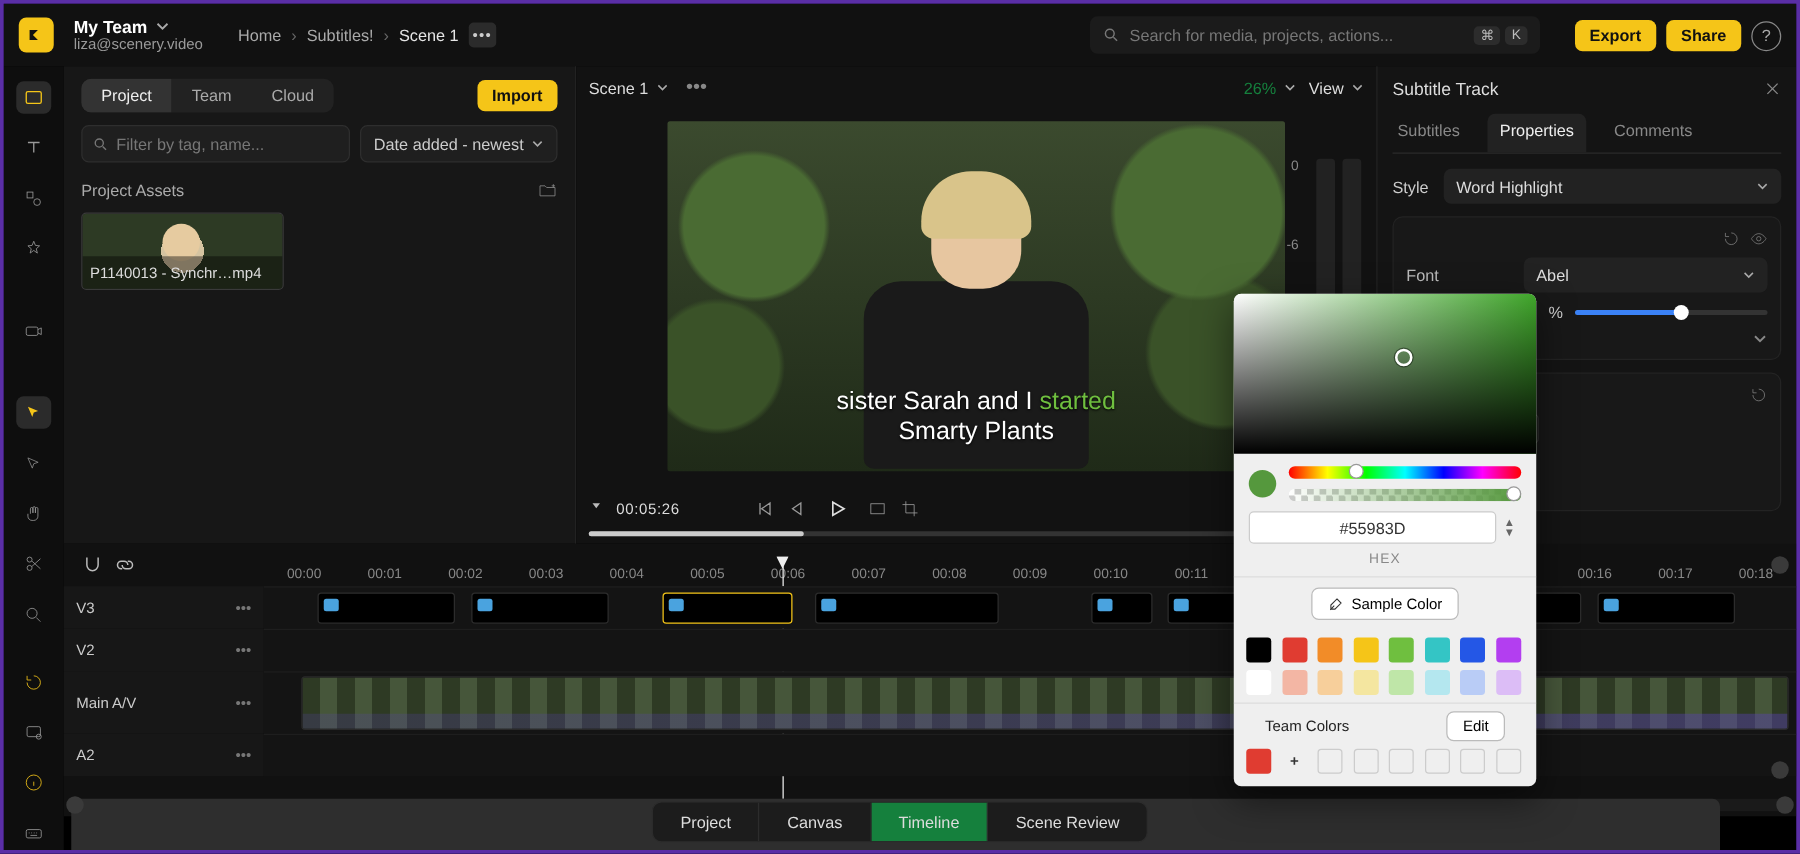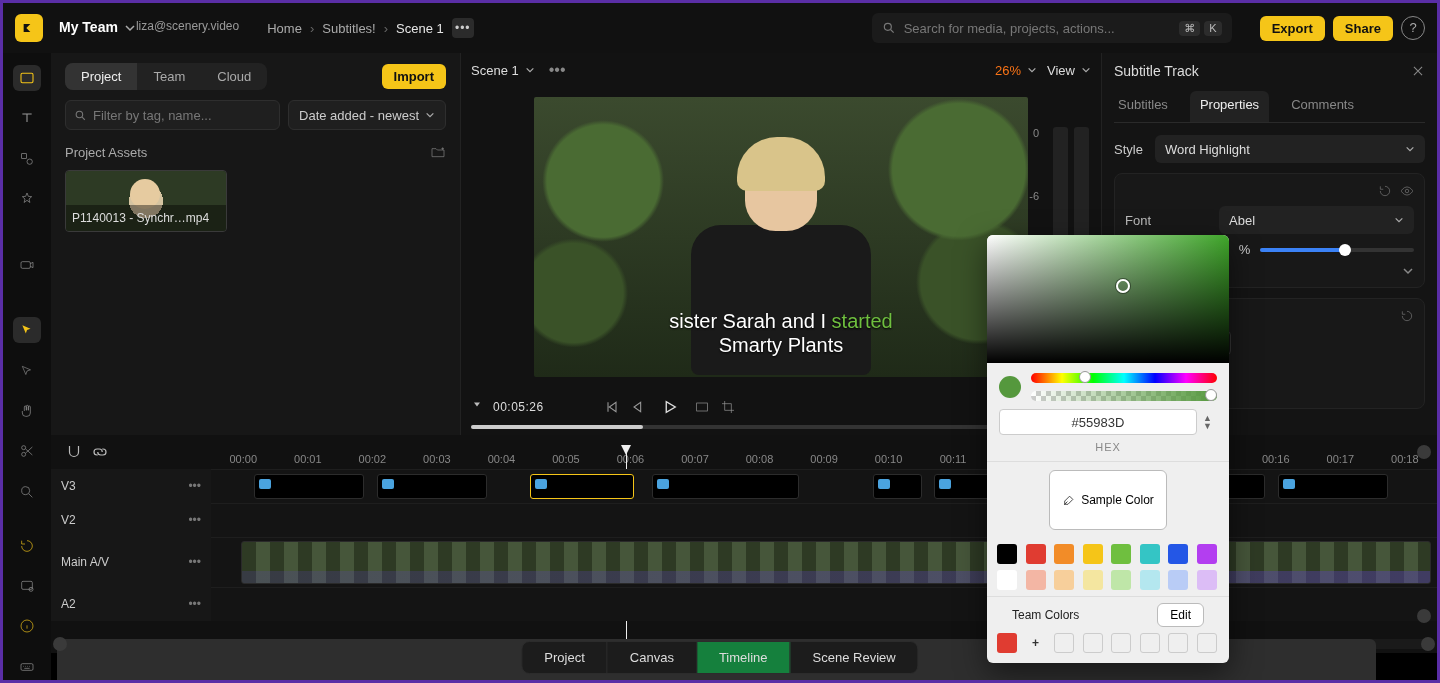--- a/index.html
+++ b/index.html
@@ -3,31 +3,31 @@
 <meta charset="utf-8">
 <style>
 * { box-sizing: border-box; margin: 0; padding: 0; font-family: -apple-system, BlinkMacSystemFont, "Segoe UI", sans-serif; }
 html, body { width: 1440px; height: 683px; background: #000; color: #eaeaea; overflow: hidden; position: relative; }
 body { border: 3px solid #5a2ea6; }
 
 
 .topbar { position: absolute; top: 0; left: 0; right: 0; height: 50px; display: flex; align-items: center; padding: 0 12px; gap: 16px; background: #111; }
 .logo { width: 28px; height: 28px; background: #f5c518; border-radius: 6px; display: flex; align-items: center; justify-content: center; }
 .logo svg { width: 16px; height: 16px; }
-.team-block { display: flex; flex-direction: row; line-height: 1.1; }
+.team-block { display: flex; flex-direction: column; line-height: 1.1; }
 .team-name { display: flex; align-items: center; gap: 6px; font-size: 14px; font-weight: 600; color: #fff; }
 .team-email { font-size: 12px; color: #9a9a9a; }
 .breadcrumbs { display: flex; align-items: center; gap: 8px; font-size: 13px; color: #aaa; margin-left: 12px; }
 .bc-sep { color: #666; }
 .bc-last { color: #e6e6e6; }
 .bc-ellipsis { width: 22px; height: 20px; background: #2b2b2b; border-radius: 4px; display:flex; align-items:center; justify-content:center; color:#ccc; font-size:12px; letter-spacing:1px; }
 .search-box { flex: 0 0 360px; margin-left: auto; height: 30px; background: #1b1b1b; border-radius: 6px; display: flex; align-items: center; padding: 0 10px; gap: 8px; color: #777; font-size: 13px; }
 .search-box .kbd { margin-left: auto; display:flex; gap:4px; }
 .search-box .kbd span { background:#2c2c2c; color:#bbb; font-size:11px; padding:1px 5px; border-radius:4px; }
-.top-actions { display:flex; gap:8px; align-items:flex-start; margin-left:12px; }
+.top-actions { display:flex; gap:8px; align-items:flex-end; margin-left:12px; }
 .btn-yellow { background:#f5c518; color:#111; font-weight:600; font-size:13px; padding:5px 12px; border-radius:6px; border:none; }
 .help-icon { width:24px; height:24px; border:1.5px solid #888; border-radius:50%; display:flex; align-items:center; justify-content:center; color:#aaa; font-size:13px; }
 
 
 .strip { position:absolute; top:50px; left:0; width:48px; bottom:0; background:#0e0e0e; display:flex; flex-direction:column; align-items:center; padding-top:12px; gap:14px; }
 .strip .icon { width:28px; height:28px; display:flex; align-items:center; justify-content:center; color:#999; border-radius:6px; }
 .strip .icon.active { background:#2b2b2b; color:#f5c518; }
 .strip .icon.warn { color:#f5c518; }
 .strip-spacer { flex:1; }
 
@@ -46,21 +46,21 @@
 .thumb { width:100%; height:60px; background: radial-gradient(circle at 50% 50%, #d5c4a1 0 20%, #2d3a24 20% 100%); }
 .thumb .face { position:absolute; left:64px; top:8px; width:30px; height:30px; border-radius:50%; background:#e6cba0; }
 .asset-meta { padding:6px; font-size:12px; color:#ddd; display:flex; justify-content:flex-start; background:rgba(0,0,0,.4); position:absolute; bottom:0; left:0; right:0; }
 
 
 .stage { position:absolute; top:50px; left:458px; right:336px; height:382px; background:#121212; }
 .stage-header { height:34px; display:flex; align-items:center; padding:0 10px; gap:10px; }
 .scene-select { display:flex; align-items:center; gap:6px; color:#ddd; font-size:13px; }
 .stage-header .ellips { color:#888; margin-left:4px; }
 .stage-header-right { margin-left:auto; display:flex; align-items:center; gap:10px; }
-.zoom { display:flex; align-items:center; gap:6px; color:#f97316; font-size:13px; }
+.zoom { display:flex; align-items:center; gap:6px; color:#15803d; font-size:13px; }
 .view-sel { display:flex; align-items:center; gap:6px; color:#ddd; font-size:13px; font-weight:500; }
 .canvas-area { height:300px; display:flex; align-items:center; justify-content:center; position:relative; }
 .frame { width:494px; height:280px; background: linear-gradient(#3b4a2e,#1f2a18); position:relative; overflow:hidden; border-radius:2px; }
 .plants { position:absolute; inset:0; background:
   radial-gradient(circle at 14% 30%, #4a6b33 0 12%, transparent 13%),
   radial-gradient(circle at 86% 26%, #4a6b33 0 14%, transparent 15%),
   radial-gradient(circle at 90% 66%, #3a5228 0 12%, transparent 13%),
   radial-gradient(circle at 8% 70%, #3a5228 0 10%, transparent 11%);
 }
 .person { position:absolute; left:50%; top:48px; transform:translateX(-50%); width:180px; }
@@ -152,21 +152,21 @@
 .alpha { height:10px; border-radius:6px; background:
   linear-gradient(90deg, rgba(85,152,61,0), #55983d),
   repeating-conic-gradient(#ccc 0 25%, #fff 0 50%) 0/10px 10px;
   position:relative; }
 .alpha .k { position:absolute; top:-2px; right:0; width:12px; height:12px; background:#fff; border:1px solid #999; border-radius:50%; }
 .hex-row { display:flex; gap:6px; align-items:center; padding:0 12px 6px; }
 .hex-field { flex:1; height:26px; border:1px solid #ccc; border-radius:4px; background:#fff; text-align:center; font-size:13px; color:#333; line-height:26px; }
 .hex-arrows { width:14px; display:flex; flex-direction:column; color:#666; font-size:9px; line-height:8px; }
 .hex-label { text-align:center; color:#888; font-size:11px; letter-spacing:1px; padding-bottom:8px; }
 .sample-row { border-top:1px solid #ddd; padding:8px; display:flex; justify-content:center; }
-.sample-btn { border:1px solid #bbb; background:#fff; border-radius:6px; padding:22px 12px; font-size:12px; display:flex; align-items:center; gap:6px; }
+.sample-btn { border:1px solid #bbb; background:#fff; border-radius:6px; padding:5px 12px; font-size:12px; display:flex; align-items:center; gap:6px; }
 .palette { display:grid; grid-template-columns:repeat(8,1fr); gap:6px; padding:6px 10px; }
 .sw { width:20px; height:20px; border-radius:3px; }
 .team-row { display:flex; align-items:center; justify-content:space-between; padding:6px 25px; border-top:1px solid #ddd; }
 .edit-btn { border:1px solid #bbb; background:#fff; border-radius:6px; padding:4px 12px; font-size:12px; }
 .team-palette { display:grid; grid-template-columns:repeat(8,1fr); gap:6px; padding:0 10px 10px; }
 .sw-empty { width:20px; height:20px; border:1px solid #ccc; border-radius:3px; }
 .sw-add { width:20px; height:20px; border-radius:3px; display:flex; align-items:center; justify-content:center; color:#333; font-weight:700; }
 
 svg { display:block; }
 </style>

